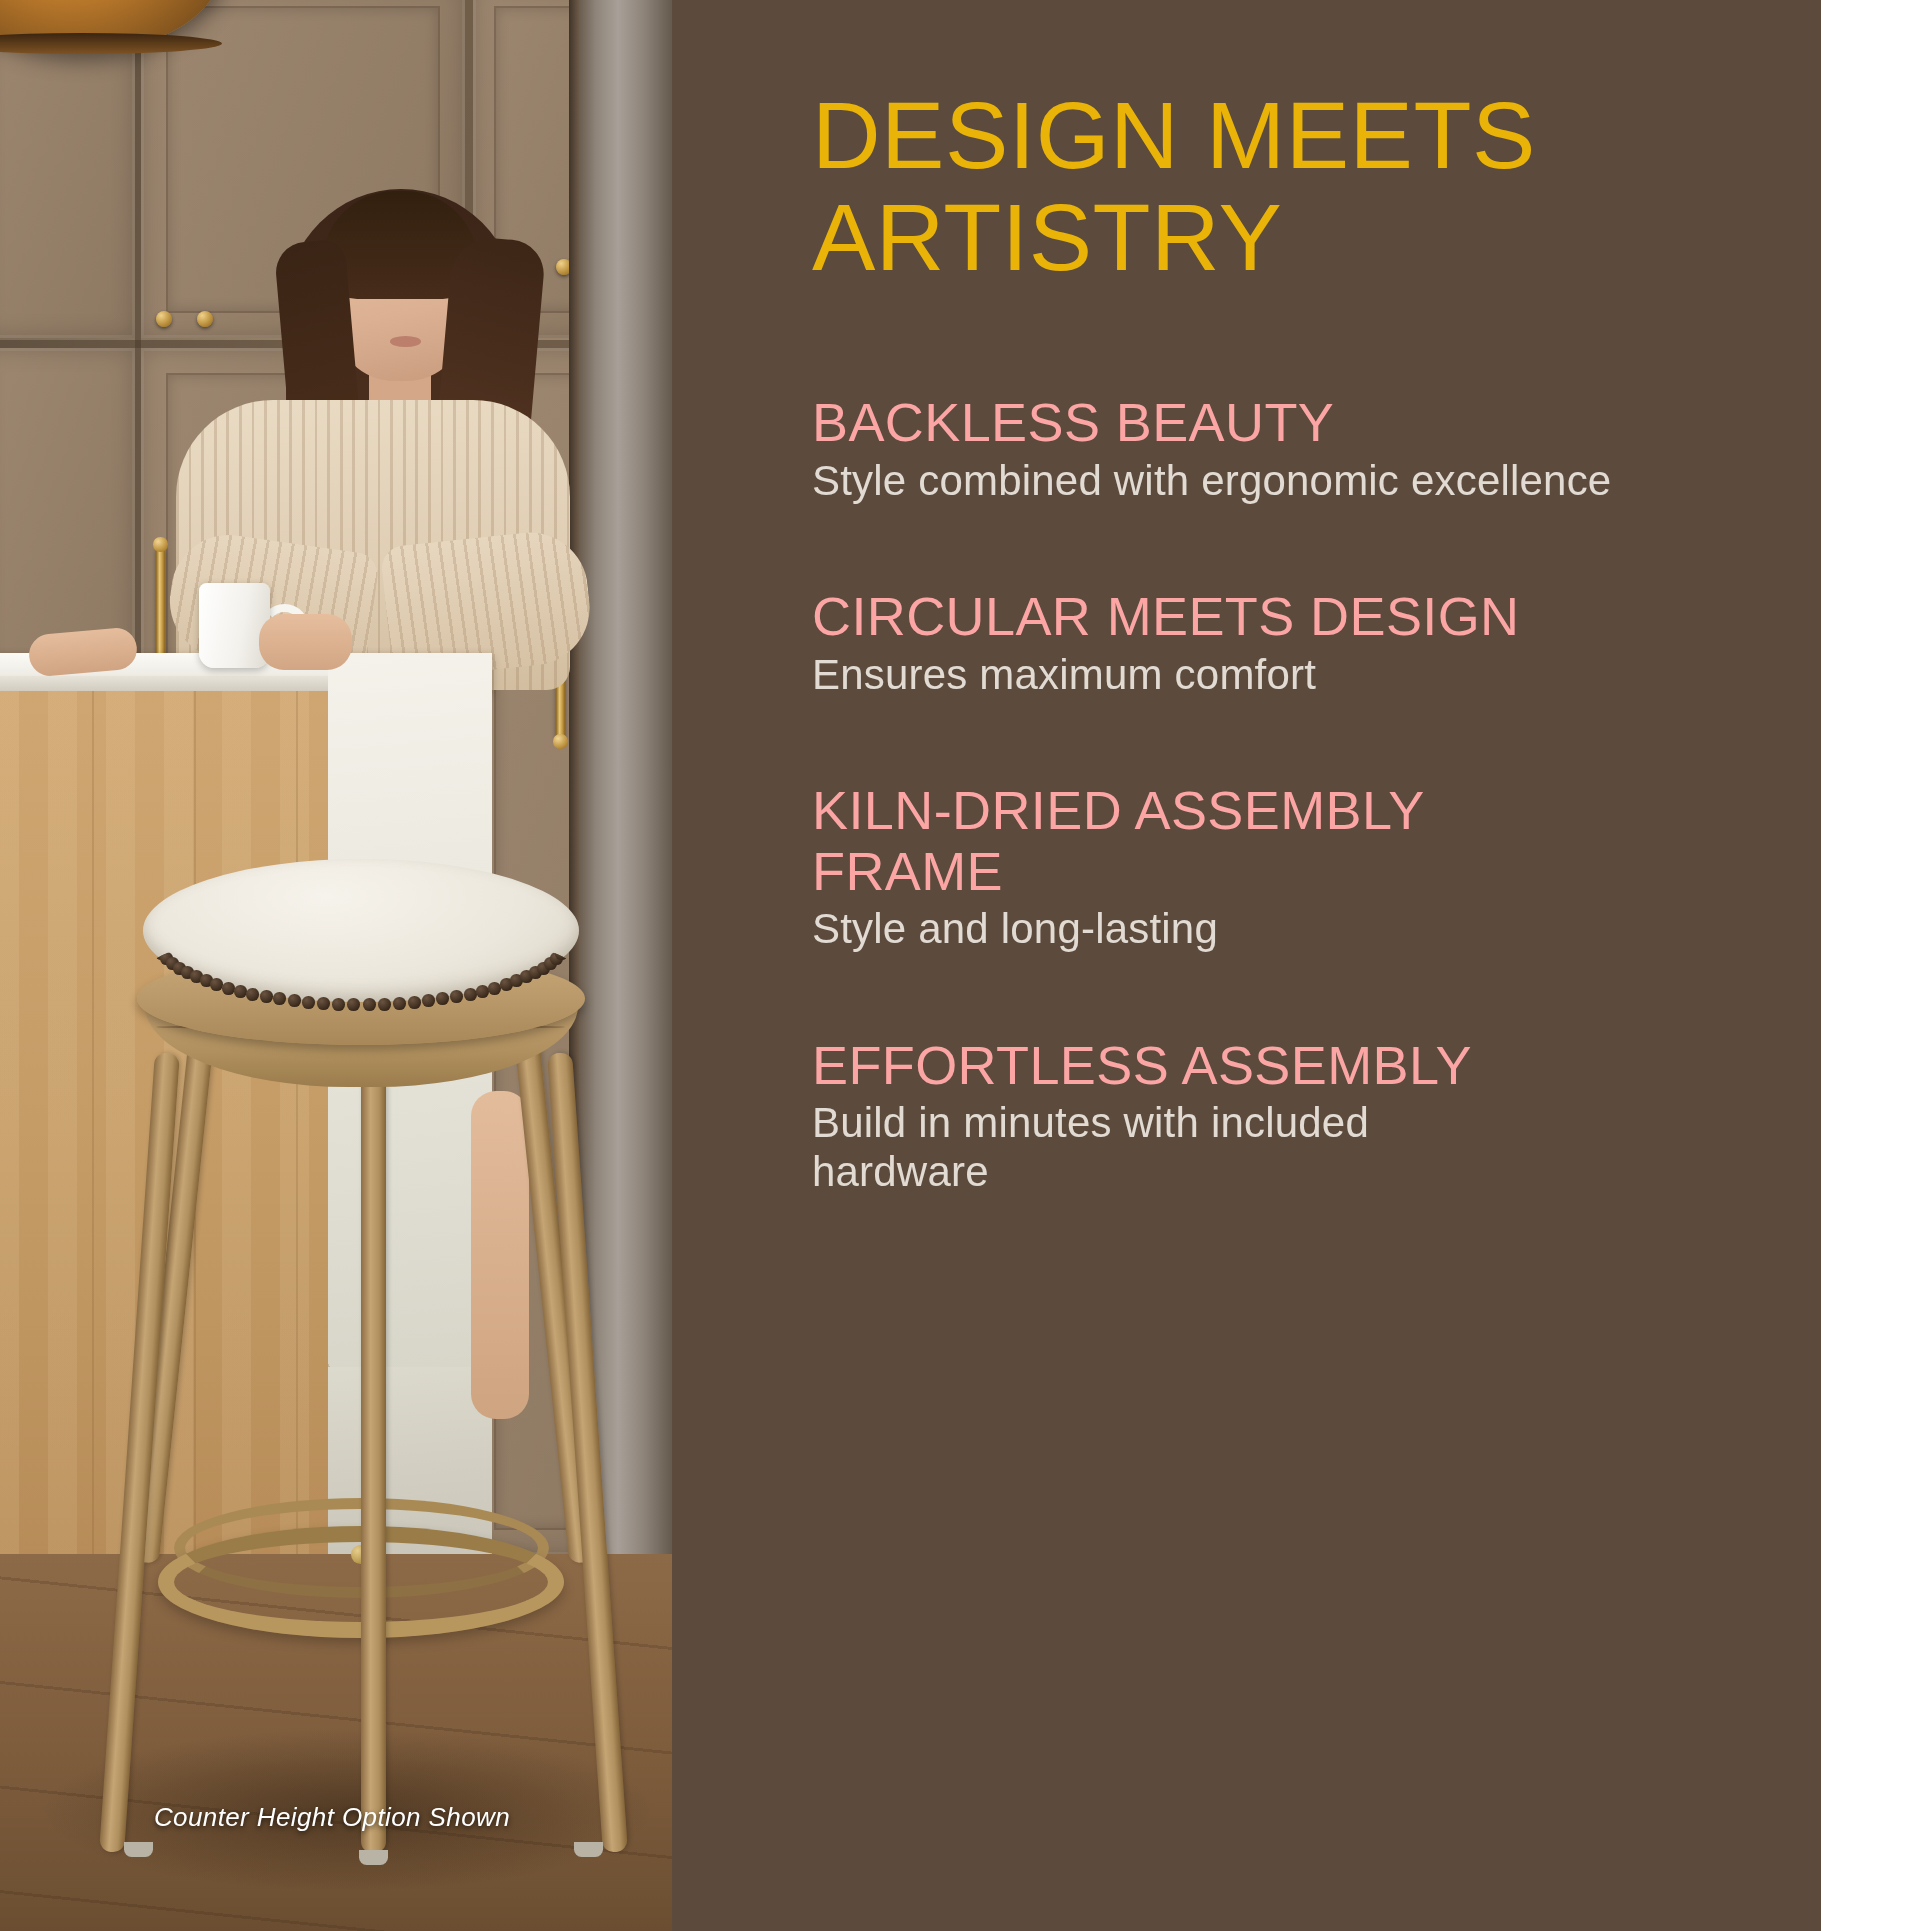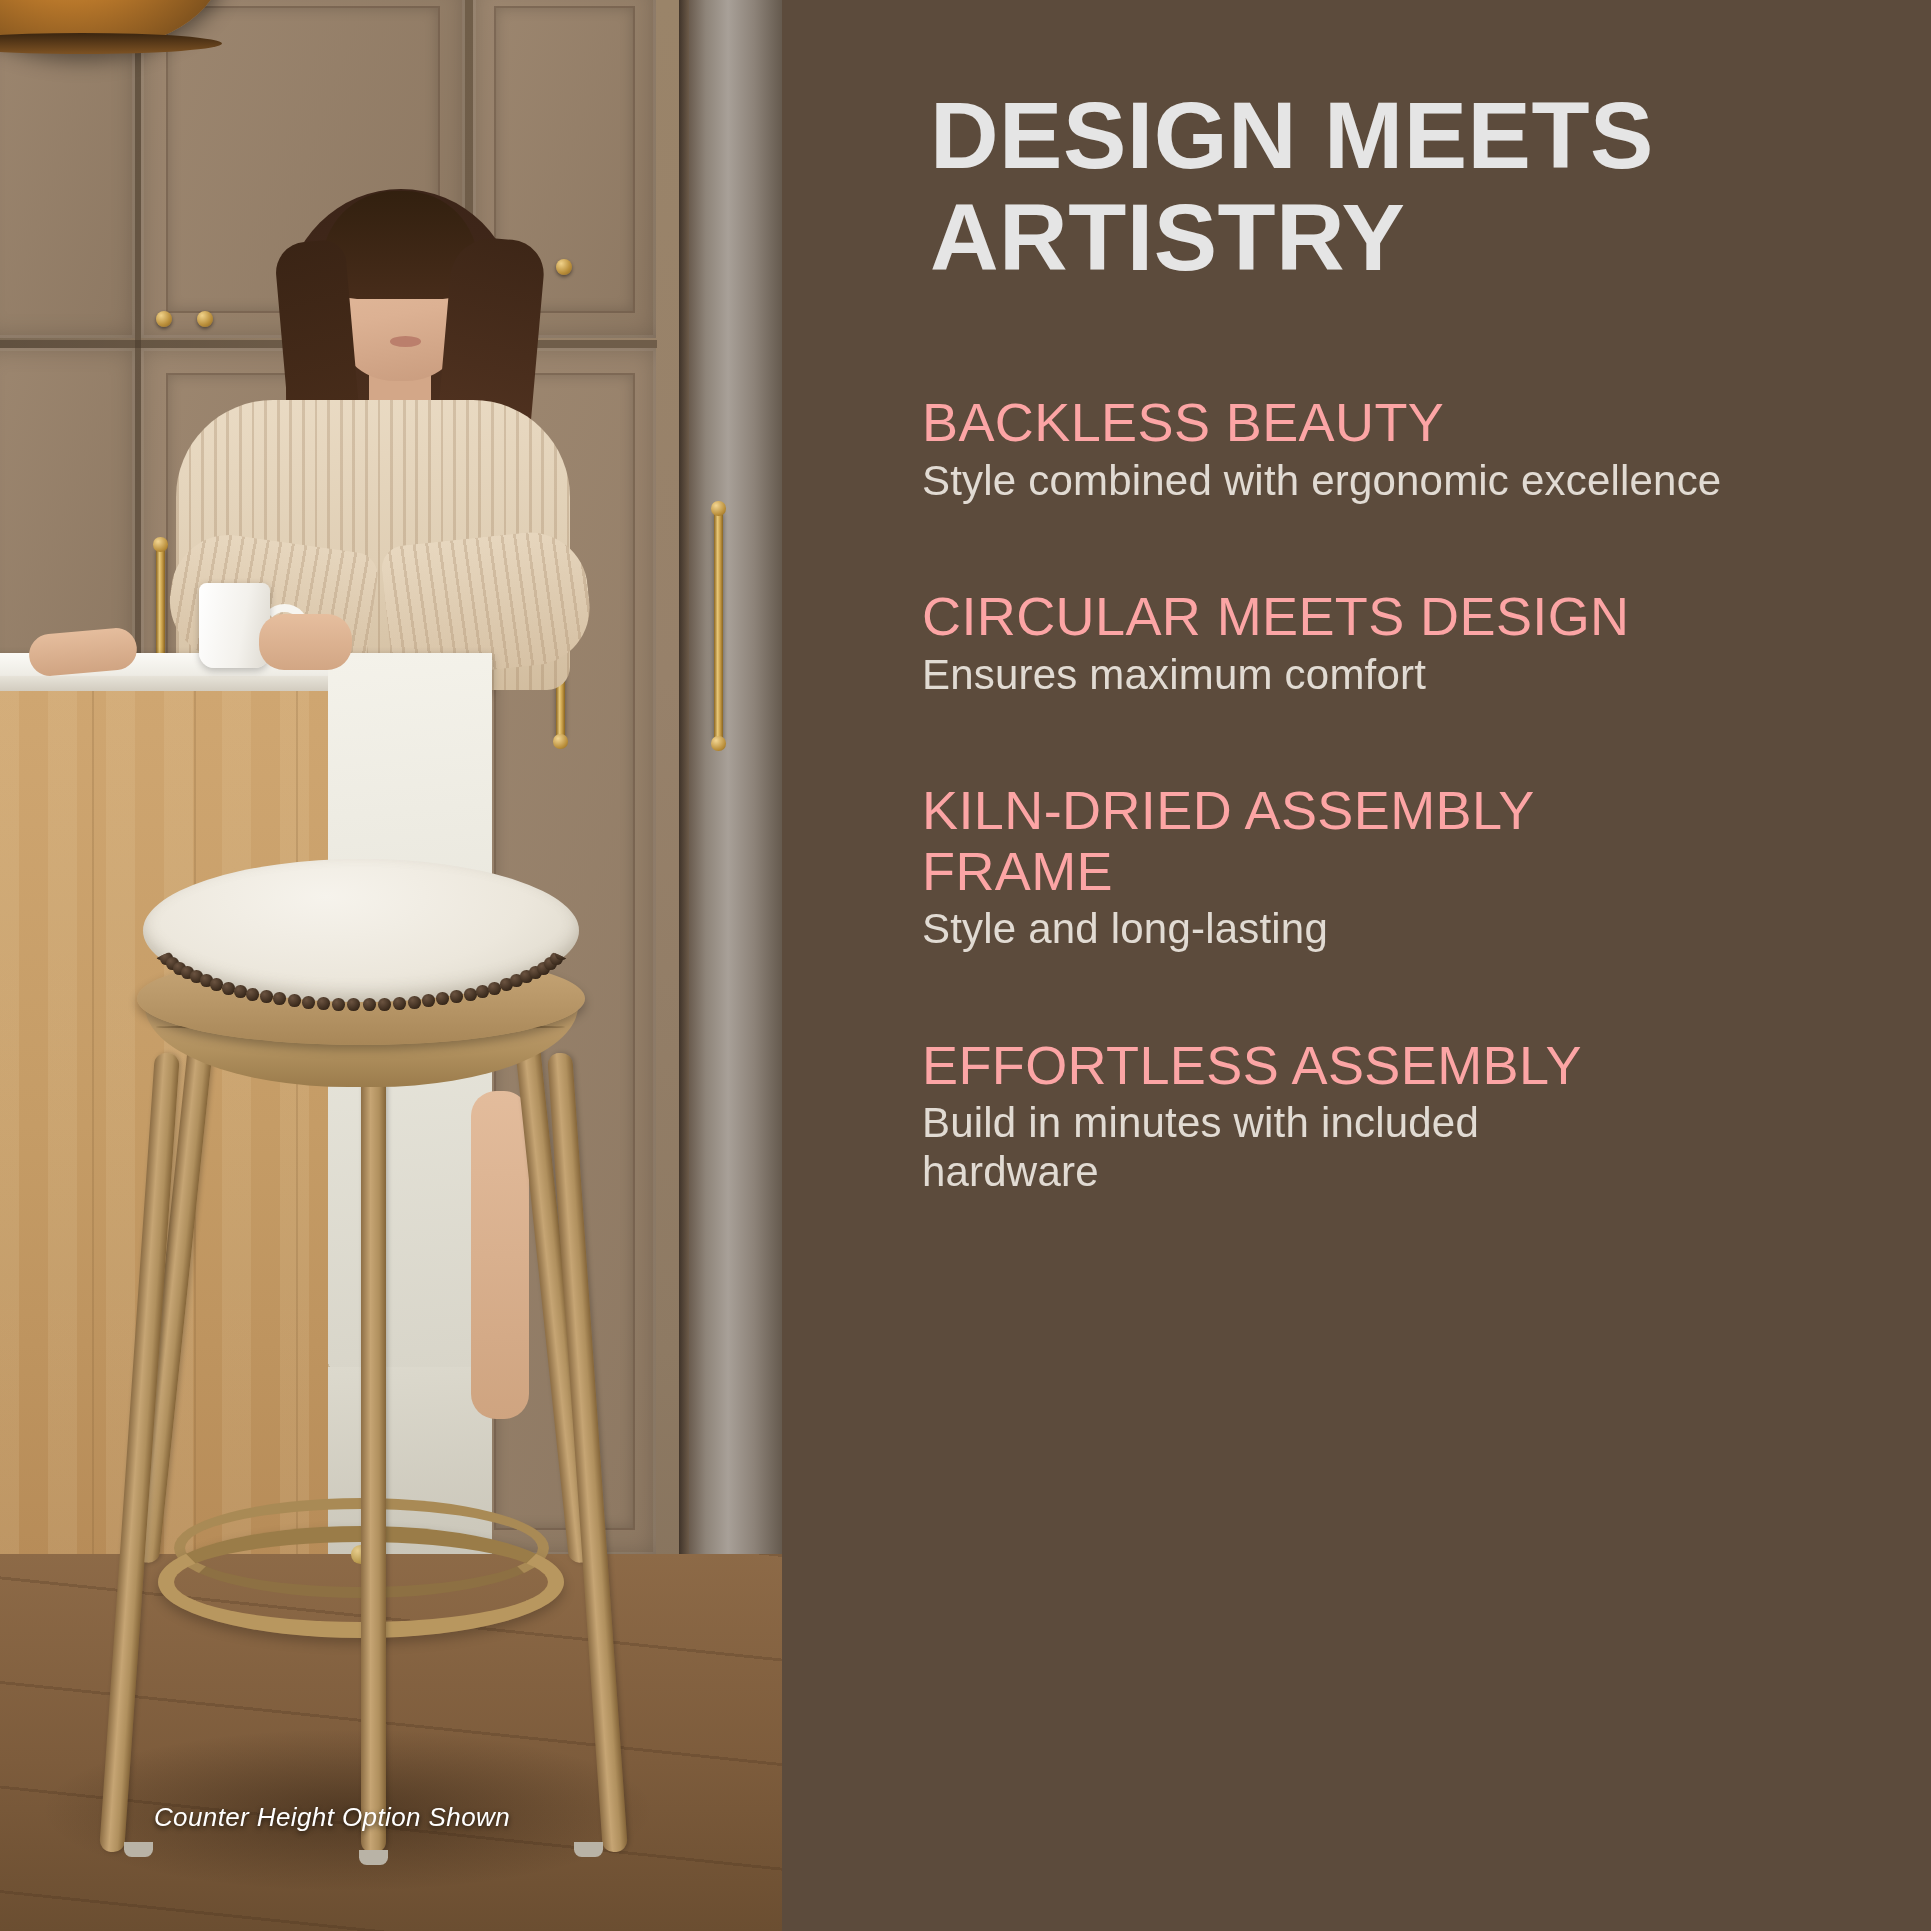--- a/index.html
+++ b/index.html
@@ -1,20 +1,20 @@
 <!DOCTYPE html>
 <html><head>
 <meta charset="utf-8">
 <style>
   html,body{margin:0;padding:0;background:#fff;}
   body{width:1931px;height:1931px;overflow:hidden;font-family:"Liberation Sans",sans-serif;}
   #root{position:relative;width:1931px;height:1931px;display:flex;}
 
   
-  .photo{position:relative;width:782px;height:1931px;overflow:hidden;background:#4d7c0f;}
+  .photo{position:relative;width:672px;height:1931px;overflow:hidden;background:#4d7c0f;}
 
   
   .cab-wall{position:absolute;inset:0;
     background:
       linear-gradient(100deg,rgba(0,0,0,.22) 0%,rgba(0,0,0,0) 38%),
       linear-gradient(180deg,#9a8469 0%,#97816a 35%,#8e7a63 70%,#7e6b56 100%);}
   .cab-panel{position:absolute;background:linear-gradient(110deg,#9d8770,#8d7862);
     box-shadow:inset 0 0 0 2.9px rgba(255,255,255,.07), inset 0 0 25px rgba(0,0,0,.20);}
   .cab-inner{position:absolute;border:2.9px solid rgba(90,72,56,.45);
     box-shadow:inset 0 0 13.5px rgba(0,0,0,.18);}
@@ -151,22 +151,22 @@
   .foot-peek{position:absolute;left:471px;top:1091px;width:58px;height:328px;border-radius:25px;
     background:linear-gradient(180deg,#e3bc9c,#cfa480);}
 
   .caption{position:absolute;left:0;top:1802px;width:664px;text-align:center;
     color:#fff;font-style:italic;font-size:26px;letter-spacing:0.4px;font-weight:400;
     text-shadow:0 1.9px 4.8px rgba(0,0,0,.65);}
 
   
   .panel{position:relative;width:1149px;height:1931px;background:#5c4b3c;
     padding:85px 0 0 140px;box-sizing:border-box;}
-  .title{color:#e5e5e5;font-size:95px;line-height:1.07;font-weight:700;
-    letter-spacing:0.5px;margin:0 0 0 8px;max-width:966px;}
+  .title{color:#eab308;font-size:95px;line-height:1.07;font-weight:400;
+    letter-spacing:0.5px;margin:0 0 0 0;max-width:966px;}
   .title span{display:block;}
   .features{margin-top:104px;}
   .feature{margin-bottom:81px;}
   .feature:last-child{margin-bottom:16px;}
   .f-head{color:#fca5a5;font-size:54px;line-height:1.12;font-weight:300;
     letter-spacing:0.4px;margin:0 0 3.9px 0;max-width:956px;}
   .f-sub{color:#ece6df;font-size:42px;line-height:1.16;font-weight:300;
     letter-spacing:0.2px;margin:0;max-width:956px;opacity:.93;}
 </style>
 </head>

